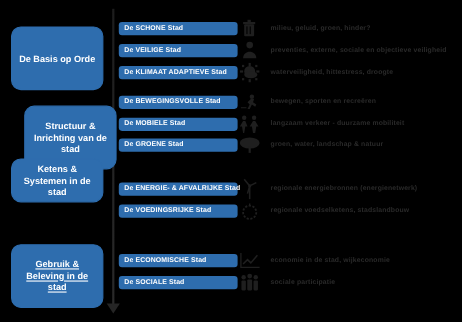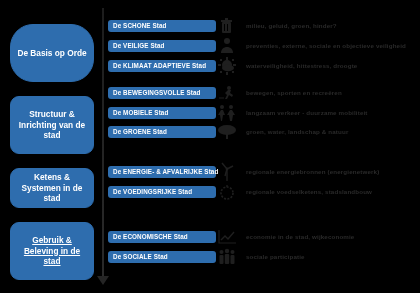--- a/index.html
+++ b/index.html
@@ -32,23 +32,23 @@
 </style>
 </head>
 <body>
 
 <div id="stage">
 
   <div class="axis"></div>
   <div class="axis-head"></div>
 
   <div id="cats">
-      <div class="cat" style="top: 24px; height: 58px; border-radius: 23px;">De Basis op Orde</div>
-      <div class="cat" style="top: 96px; height: 58px;">Structuur &amp; Inrichting van de stad</div>
-      <div class="cat" style="top: 168px; height: 40px;">Ketens &amp; Systemen in de stad</div>
+      <div class="cat" style="top: 24px; height: 58px;">De Basis op Orde</div>
+      <div class="cat" style="top: 96px; height: 58px; margin-left: 12px;">Structuur &amp; Inrichting van de stad</div>
+      <div class="cat" style="top: 144px; height: 40px;">Ketens &amp; Systemen in de stad</div>
       <div class="cat" style="top: 222px; height: 58px; text-decoration: underline;">Gebruik &amp; Beleving in de stad</div>
     </div>
   <div id="rows">
       <div class="row" style="top: 20px;">
         <div class="chip" style="width: 108px;">De SCHONE Stad</div>
       </div>
       <div class="ico" style="top: 15px;">
         <svg width="16" height="18" viewBox="0 0 16 18">
           <rect x="3" y="5" width="9" height="11" rx="1" fill="#1f1f1f"></rect>
           <rect x="2" y="3" width="11" height="2" fill="#1f1f1f"></rect>

